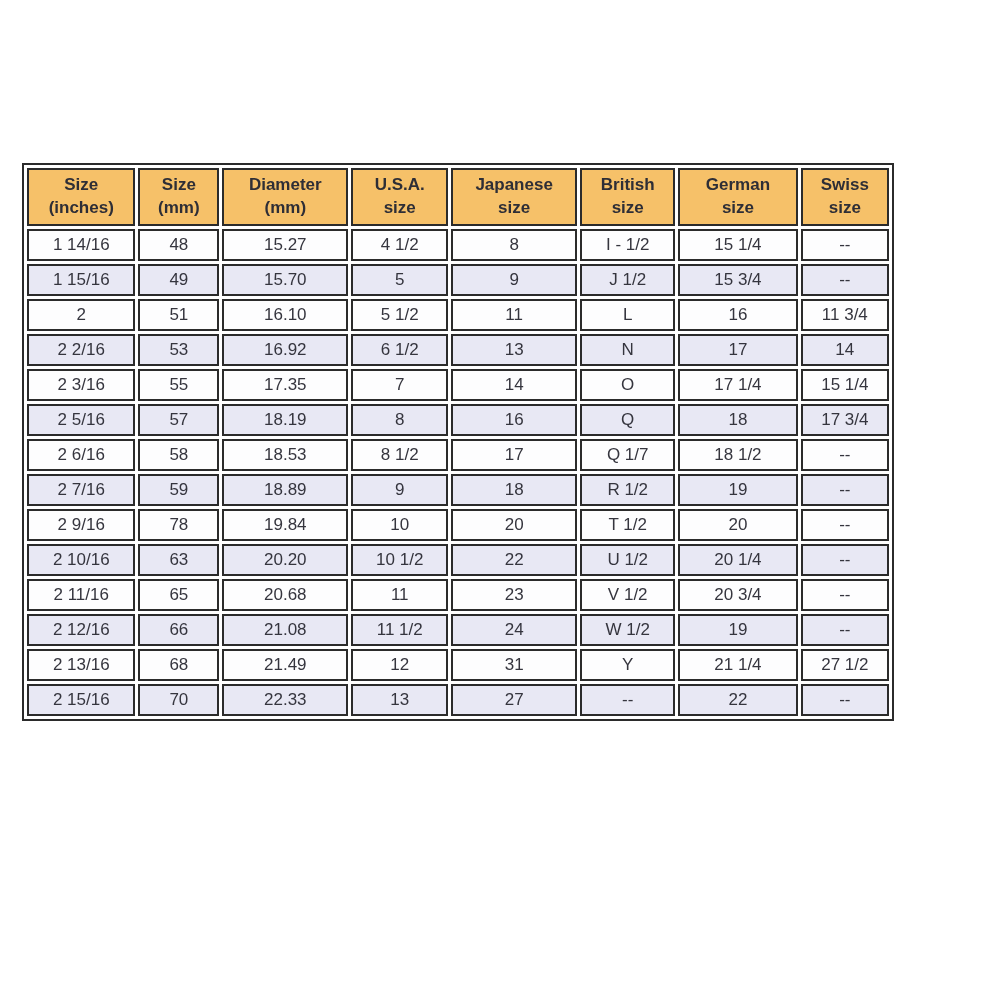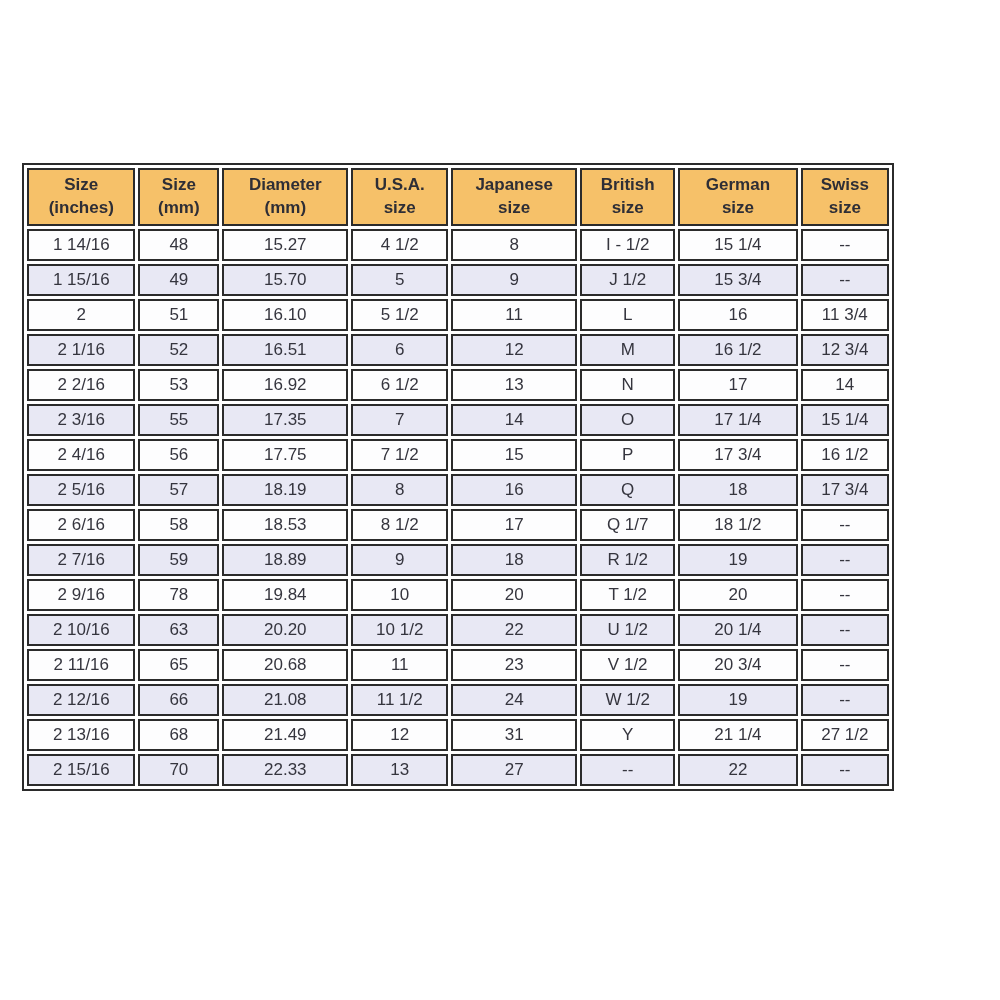--- a/index.html
+++ b/index.html
@@ -117,60 +117,40 @@
           <td>2</td>
           <td>51</td>
           <td>16.10</td>
           <td>5 1/2</td>
           <td>11</td>
           <td>L</td>
           <td>16</td>
           <td>11 3/4</td>
         </tr>
         <tr>
-          <td>2 1/16</td>
-          <td>52</td>
-          <td>16.51</td>
-          <td>6</td>
-          <td>12</td>
-          <td>M</td>
-          <td>16 1/2</td>
-          <td>12 3/4</td>
-        </tr>
-        <tr>
           <td>2 2/16</td>
           <td>53</td>
           <td>16.92</td>
           <td>6 1/2</td>
           <td>13</td>
           <td>N</td>
           <td>17</td>
           <td>14</td>
         </tr>
         <tr>
           <td>2 3/16</td>
           <td>55</td>
           <td>17.35</td>
           <td>7</td>
           <td>14</td>
           <td>O</td>
           <td>17 1/4</td>
           <td>15 1/4</td>
         </tr>
         <tr>
-          <td>2 4/16</td>
-          <td>56</td>
-          <td>17.75</td>
-          <td>7 1/2</td>
-          <td>15</td>
-          <td>P</td>
-          <td>17 3/4</td>
-          <td>16 1/2</td>
-        </tr>
-        <tr>
           <td>2 5/16</td>
           <td>57</td>
           <td>18.19</td>
           <td>8</td>
           <td>16</td>
           <td>Q</td>
           <td>18</td>
           <td>17 3/4</td>
         </tr>
         <tr>

